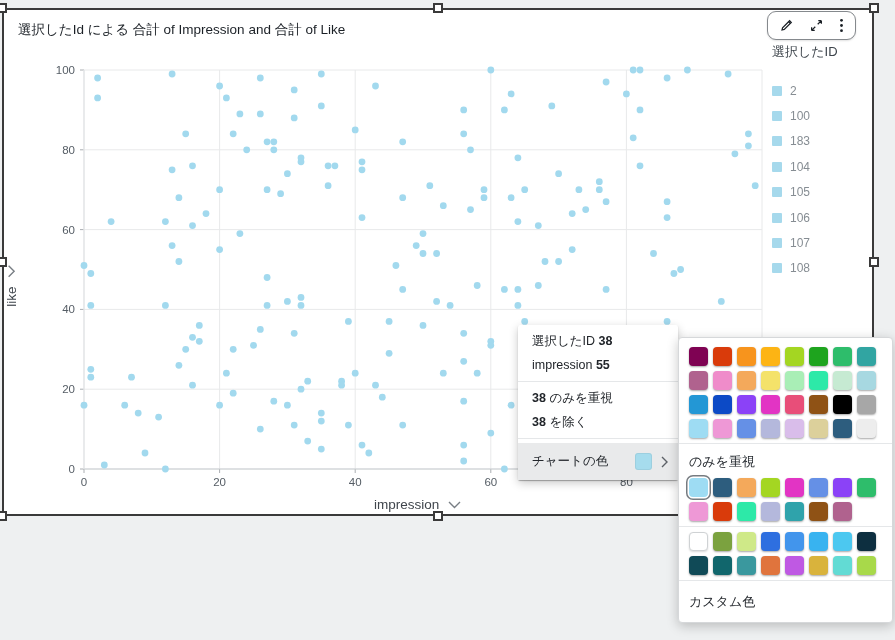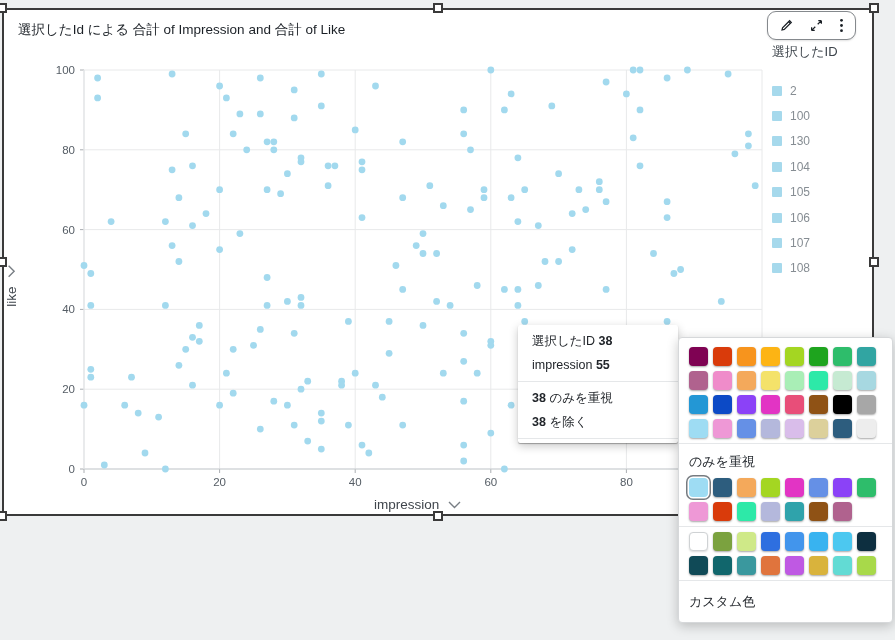--- a/index.html
+++ b/index.html
@@ -354,21 +354,21 @@
         <div class="legend-item">
           <span class="legend-sw" style="background: rgb(166, 217, 236);"></span>
           <span>2</span>
         </div>
         <div class="legend-item">
           <span class="legend-sw" style="background: rgb(166, 217, 236);"></span>
           <span>100</span>
         </div>
         <div class="legend-item">
           <span class="legend-sw" style="background: rgb(166, 217, 236);"></span>
-          <span>130</span>
+          <span>183</span>
         </div>
         <div class="legend-item">
           <span class="legend-sw" style="background: rgb(166, 217, 236);"></span>
           <span>104</span>
         </div>
         <div class="legend-item">
           <span class="legend-sw" style="background: rgb(166, 217, 236);"></span>
           <span>105</span>
         </div>
         <div class="legend-item">
@@ -404,20 +404,29 @@
     <span>impression</span> <b>55</b>
   </div>
   <div class="ctx-sep"></div>
   <div class="ctx-row ctx-action">
     <b>38</b><span> のみを重視</span>
   </div>
   <div class="ctx-row ctx-action">
     <b>38</b><span> を除く</span>
   </div>
   <div class="ctx-sep"></div>
+  <div class="ctx-color hovered">
+    <span class="lbl">チャートの色</span>
+    <span class="sw" style="background: rgb(166, 220, 237);"></span>
+    <span class="chev-r">
+      <svg width="7" height="12" viewBox="0 0 7 12" fill="none" stroke="#5c6167" stroke-width="1.4">
+        <path d="M1 1 L6 6 L1 11"></path>
+      </svg>
+    </span>
+  </div>
 </div>
 
 <div class="picker">
   <div class="pal" id="pal-top">
       <span class="csw" style="background: rgb(127, 2, 83);"></span>
       <span class="csw" style="background: rgb(217, 59, 11);"></span>
       <span class="csw" style="background: rgb(247, 148, 29);"></span>
       <span class="csw" style="background: rgb(253, 180, 20);"></span>
       <span class="csw" style="background: rgb(164, 214, 34);"></span>
       <span class="csw" style="background: rgb(30, 164, 30);"></span>

